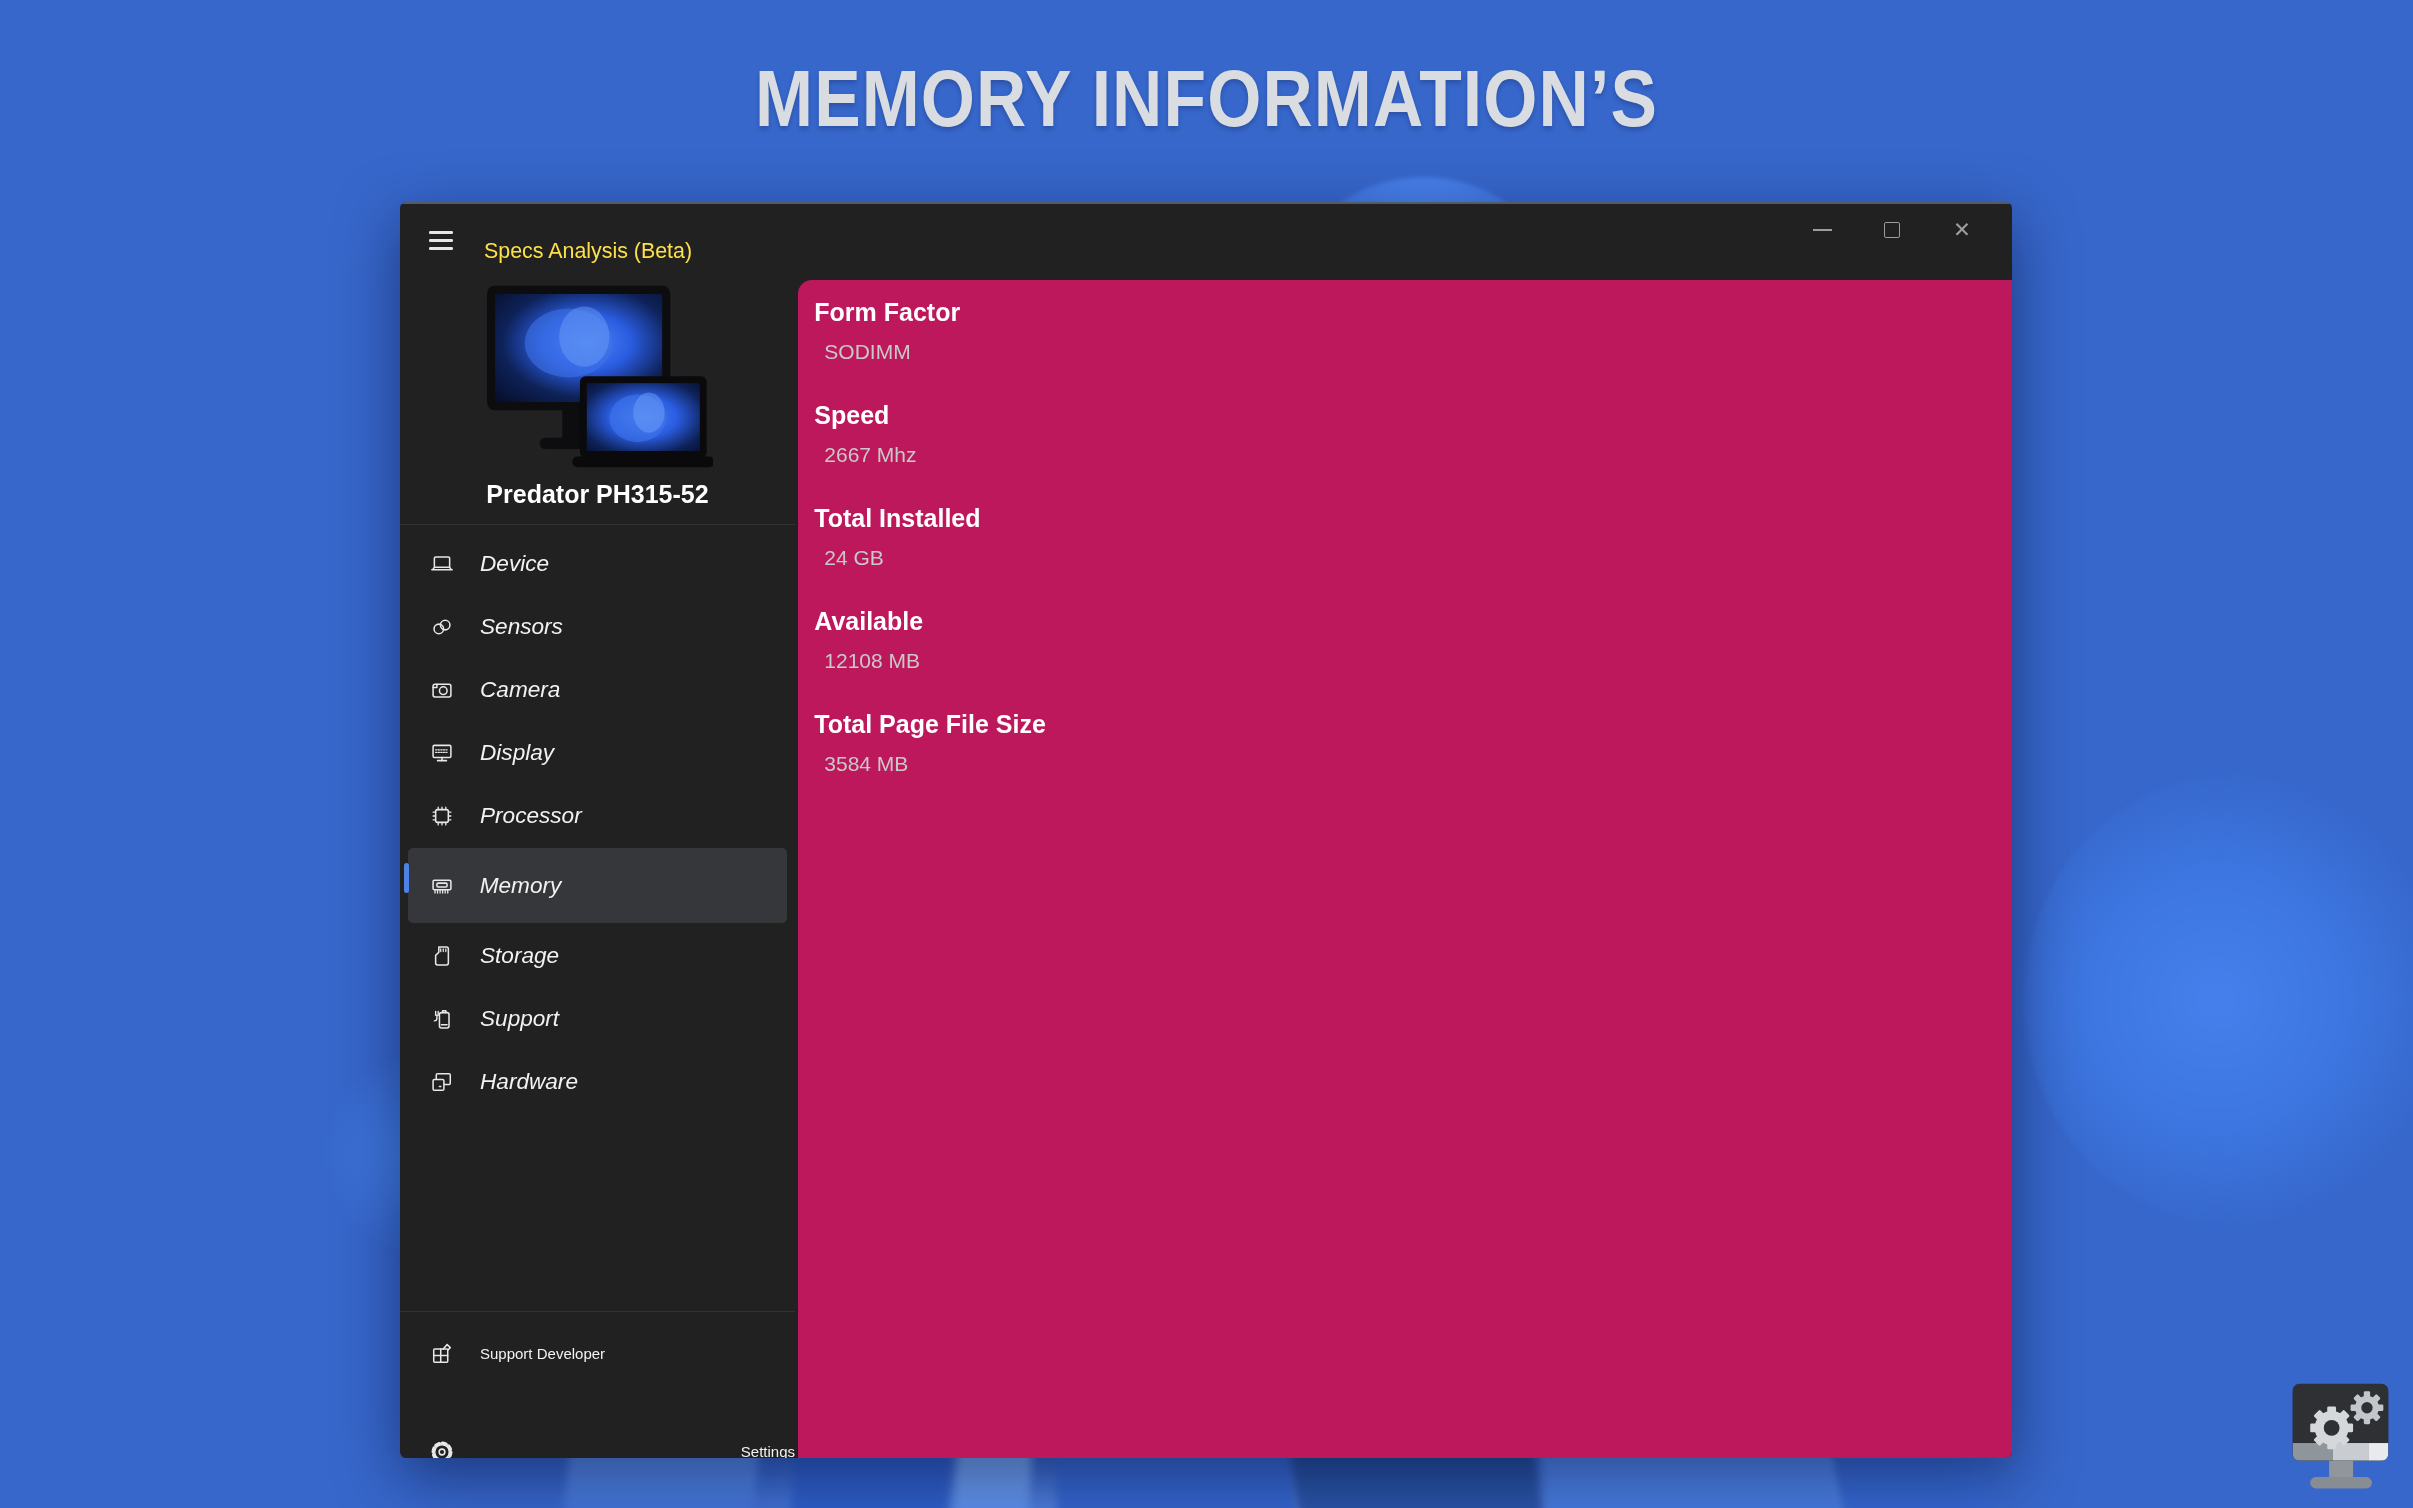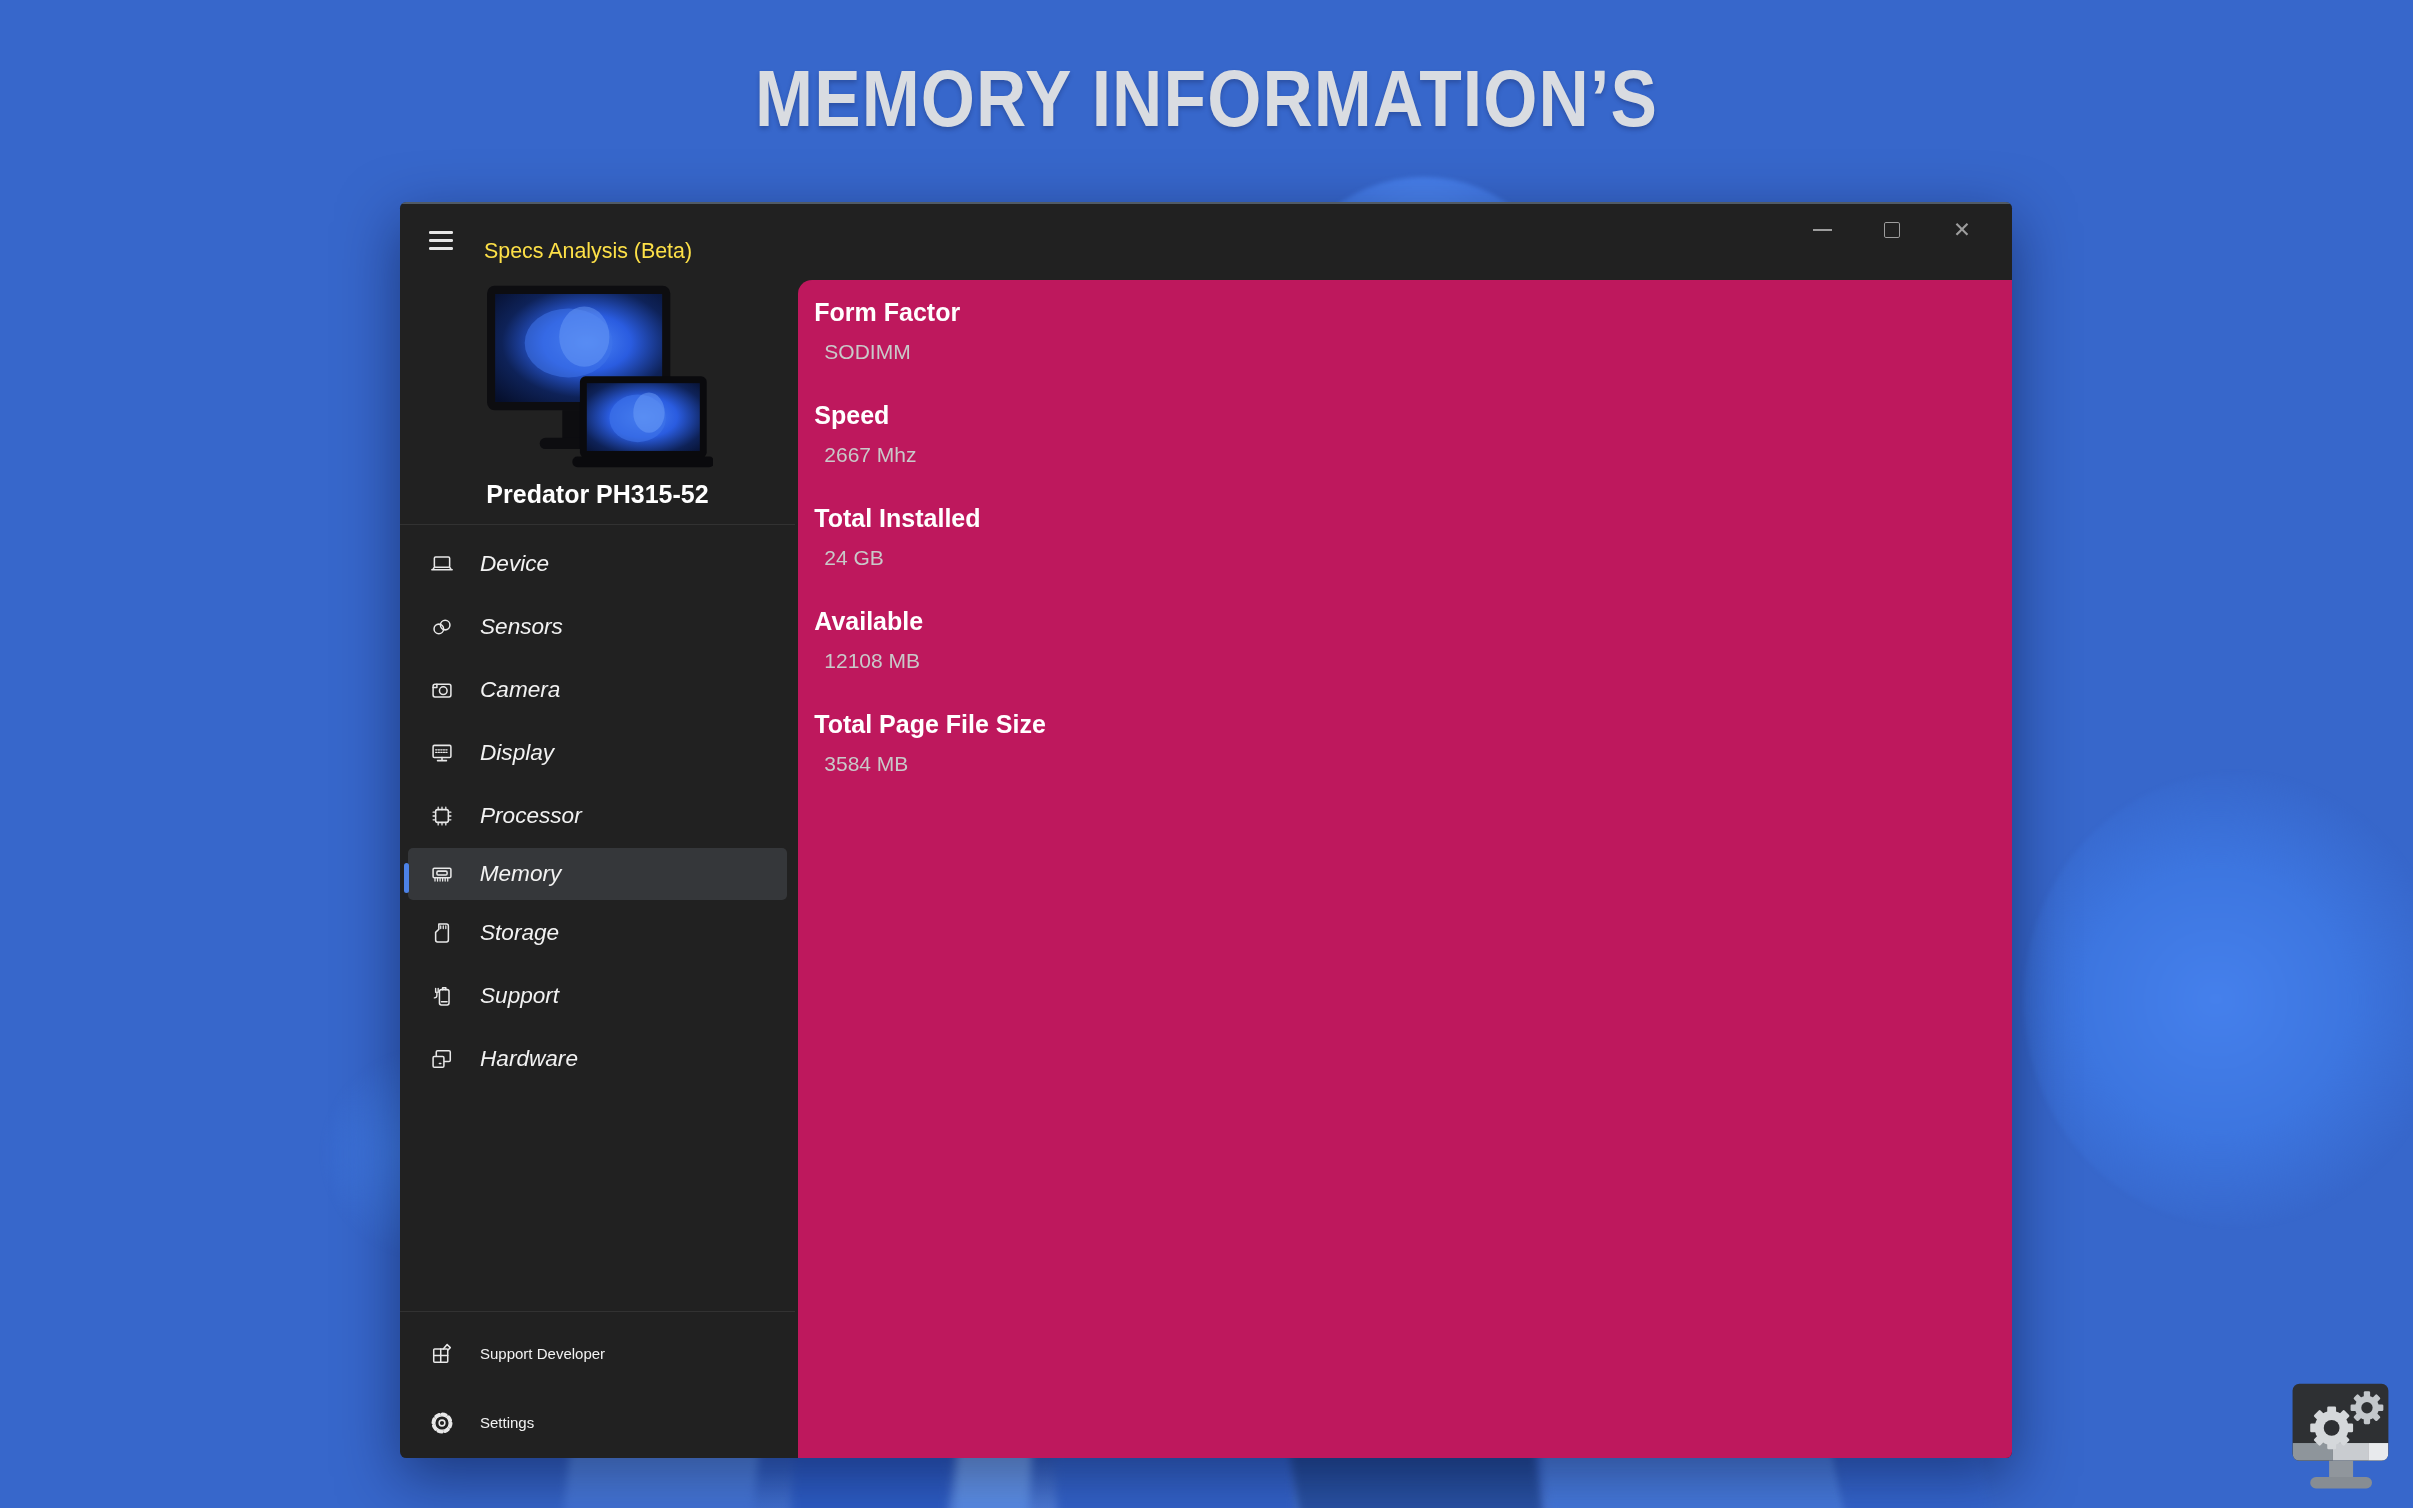--- a/index.html
+++ b/index.html
@@ -63,29 +63,29 @@
   .sidebar { position:absolute; left:0; top:0; width:395px; height:100%; }
   .hero { position:absolute; left:87px; top:81px; width:226px; height:189px; }
   .device-name { position:absolute; left:0; top:278px; width:395px; text-align:center;
                  font-size:25px; font-weight:700; color:#ffffff; }
   .side-divider { position:absolute; left:0; top:322px; width:395px; height:0.6px; background:rgba(255,255,255,.08); }
 
   .nav { position:absolute; left:0; top:330px; width:395px; }
   .nav-item { position:relative; height:63px; display:flex; align-items:center; padding-left:28px; cursor:pointer;font-style:italic; }
   .nav-item .icon { width:28px; height:28px; flex:0 0 28px; display:flex; align-items:center; justify-content:center; }
   .nav-item .lbl { margin-left:24px; font-size:22.6px; color:#f2f2f2; }
-  .nav-item.active { background:#35373a; border-radius:5px; margin:1.3px 8.2px; height:52px; padding-left:19.5px; }
+  .nav-item.active { background:#35373a; border-radius:5px; margin:1.3px 8.2px; height:75px; padding-left:19.5px; }
   .nav-item.active::before { content:""; position:absolute; left:-4.4px; top:15px; width:5.7px; height:30px;
                              border-radius:3.1px; background:#4c82e6; }
 
   .footer-divider { position:absolute; left:0; top:1109px; width:395px; height:0.6px; background:rgba(255,255,255,.08); }
   .foot-item { position:absolute; left:0; width:395px; height:63px; display:flex; align-items:center; padding-left:28px; cursor:pointer; }
   .foot-item .icon { width:28px; height:28px; flex:0 0 28px; display:flex; align-items:center; justify-content:center; }
   .foot-item .lbl { margin-left:24px; font-size:15px; color:#f2f2f2; }
-  .fi-1 { top:1120px; } .fi-2 { top:1189px; }
+  .fi-1 { top:1120px; } .fi-2 { top:1218px;justify-content:space-between; }
 
   
   .panel { position:absolute; left:398px; top:78px; right:0; bottom:0;
            background:#be185d; border-radius:14px 0 0 0; }
   .section { position:absolute; left:16.3px; }
   .section .s-label { font-size:25px; font-weight:700; color:#ffffff; line-height:35px; }
   .section .s-value { margin-left:10px; margin-top:7.5px; font-size:21px; color:#c9c9c9; line-height:28px; }
   .sec-0 { top:15px; } .sec-1 { top:118px; } .sec-2 { top:221px; } .sec-3 { top:324px; } .sec-4 { top:427px; }
 
   

